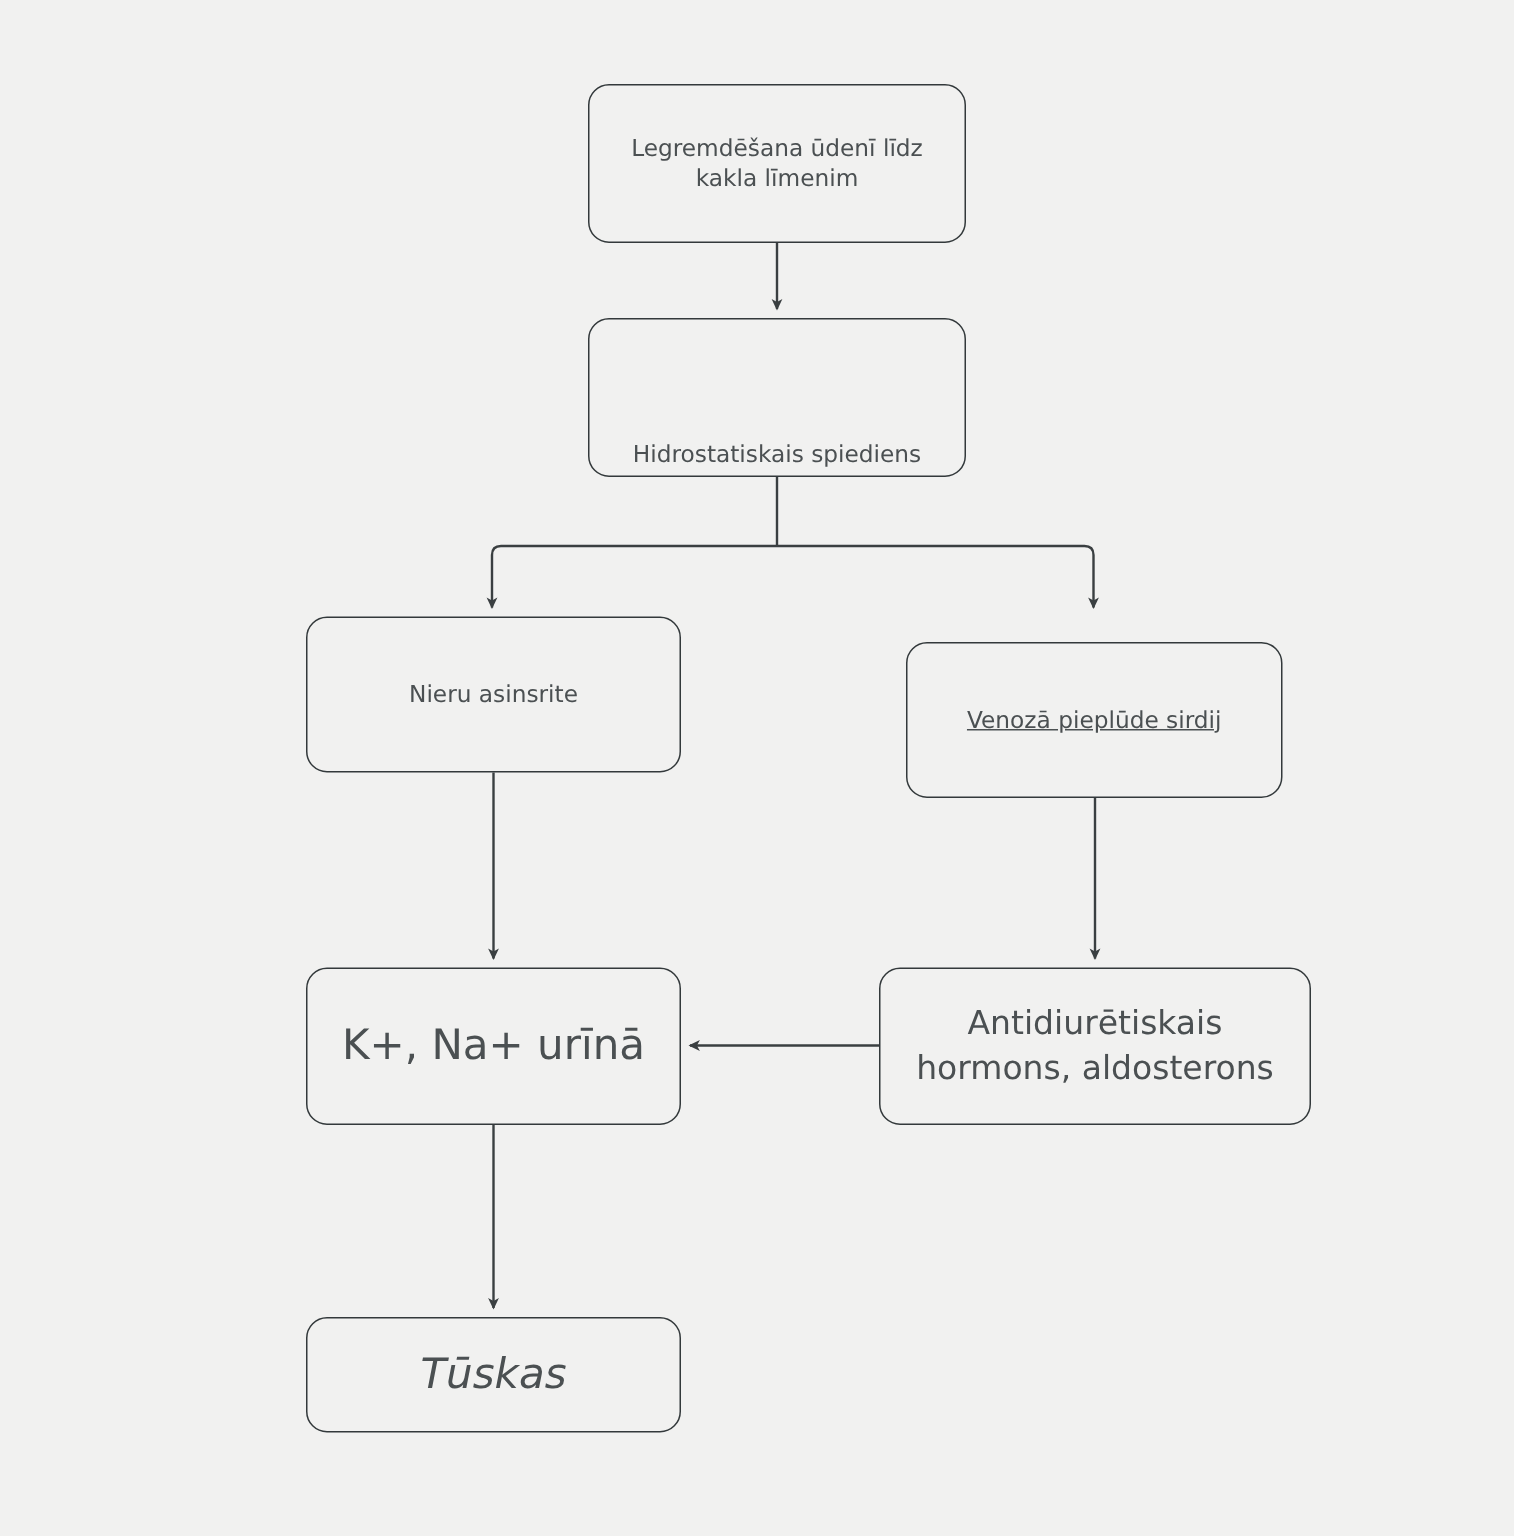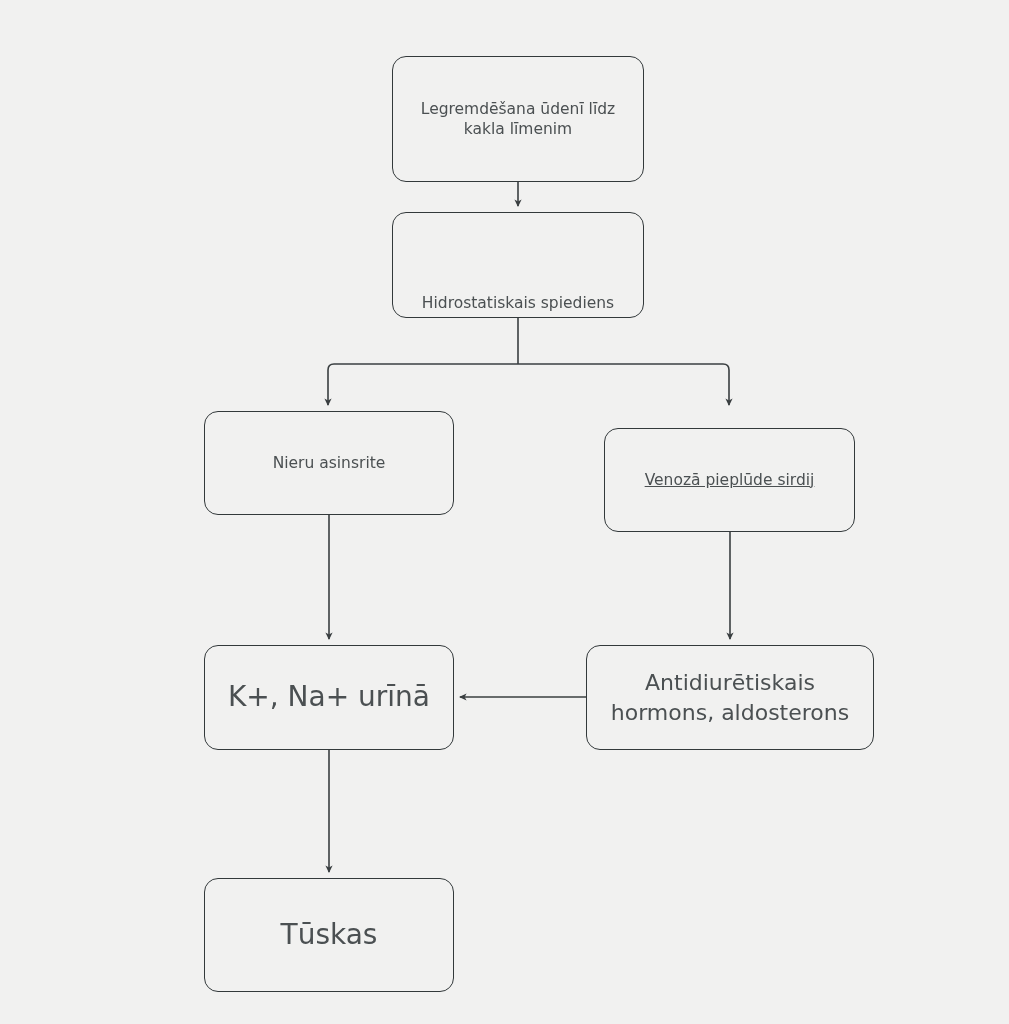--- a/index.html
+++ b/index.html
@@ -43,27 +43,27 @@
   }
   .node .label {
     display: block;
     white-space: pre-line;
   }
   .size-sm { font-size: 15.5px; }
   .size-lg { font-size: 28px; }
   .size-md { font-size: 22px; }
 
   
-  #node-immersion   { left: 392px; top: 56px;  width: 252px; height: 126px; }
+  #node-immersion   { left: 392px; top: 56px;  width: 252px; height: 106px; }
   #node-hydrostatic { left: 392px; top: 212px; width: 252px; height: 106px; align-items: flex-end; }
   #node-renal       { left: 204px; top: 411px; width: 250px; height: 104px; }
   #node-venous      { left: 604px; top: 428px; width: 251px; height: 104px; text-decoration: underline; }
   #node-urine       { left: 204px; top: 645px; width: 250px; height: 105px; }
   #node-hormones    { left: 586px; top: 645px; width: 288px; height: 105px; }
-  #node-edema       { left: 204px; top: 878px; width: 250px; height: 114px; }
+  #node-edema       { left: 204px; top: 878px; width: 250px; height: 77px; font-style: italic; }
 </style>
 </head>
 <body>
 
 <div id="canvas">
 
   <svg id="edges" viewBox="0 0 1009 1024" width="1009" height="1024" xmlns="http://www.w3.org/2000/svg">
     <defs>
       <marker id="arrowhead" markerWidth="10" markerHeight="10" refX="7.2" refY="4" orient="auto" markerUnits="userSpaceOnUse">
         <path d="M0.6,0.4 L8.2,4 L0.6,7.6 L2.6,4 Z" fill="#3a3f41"></path>

